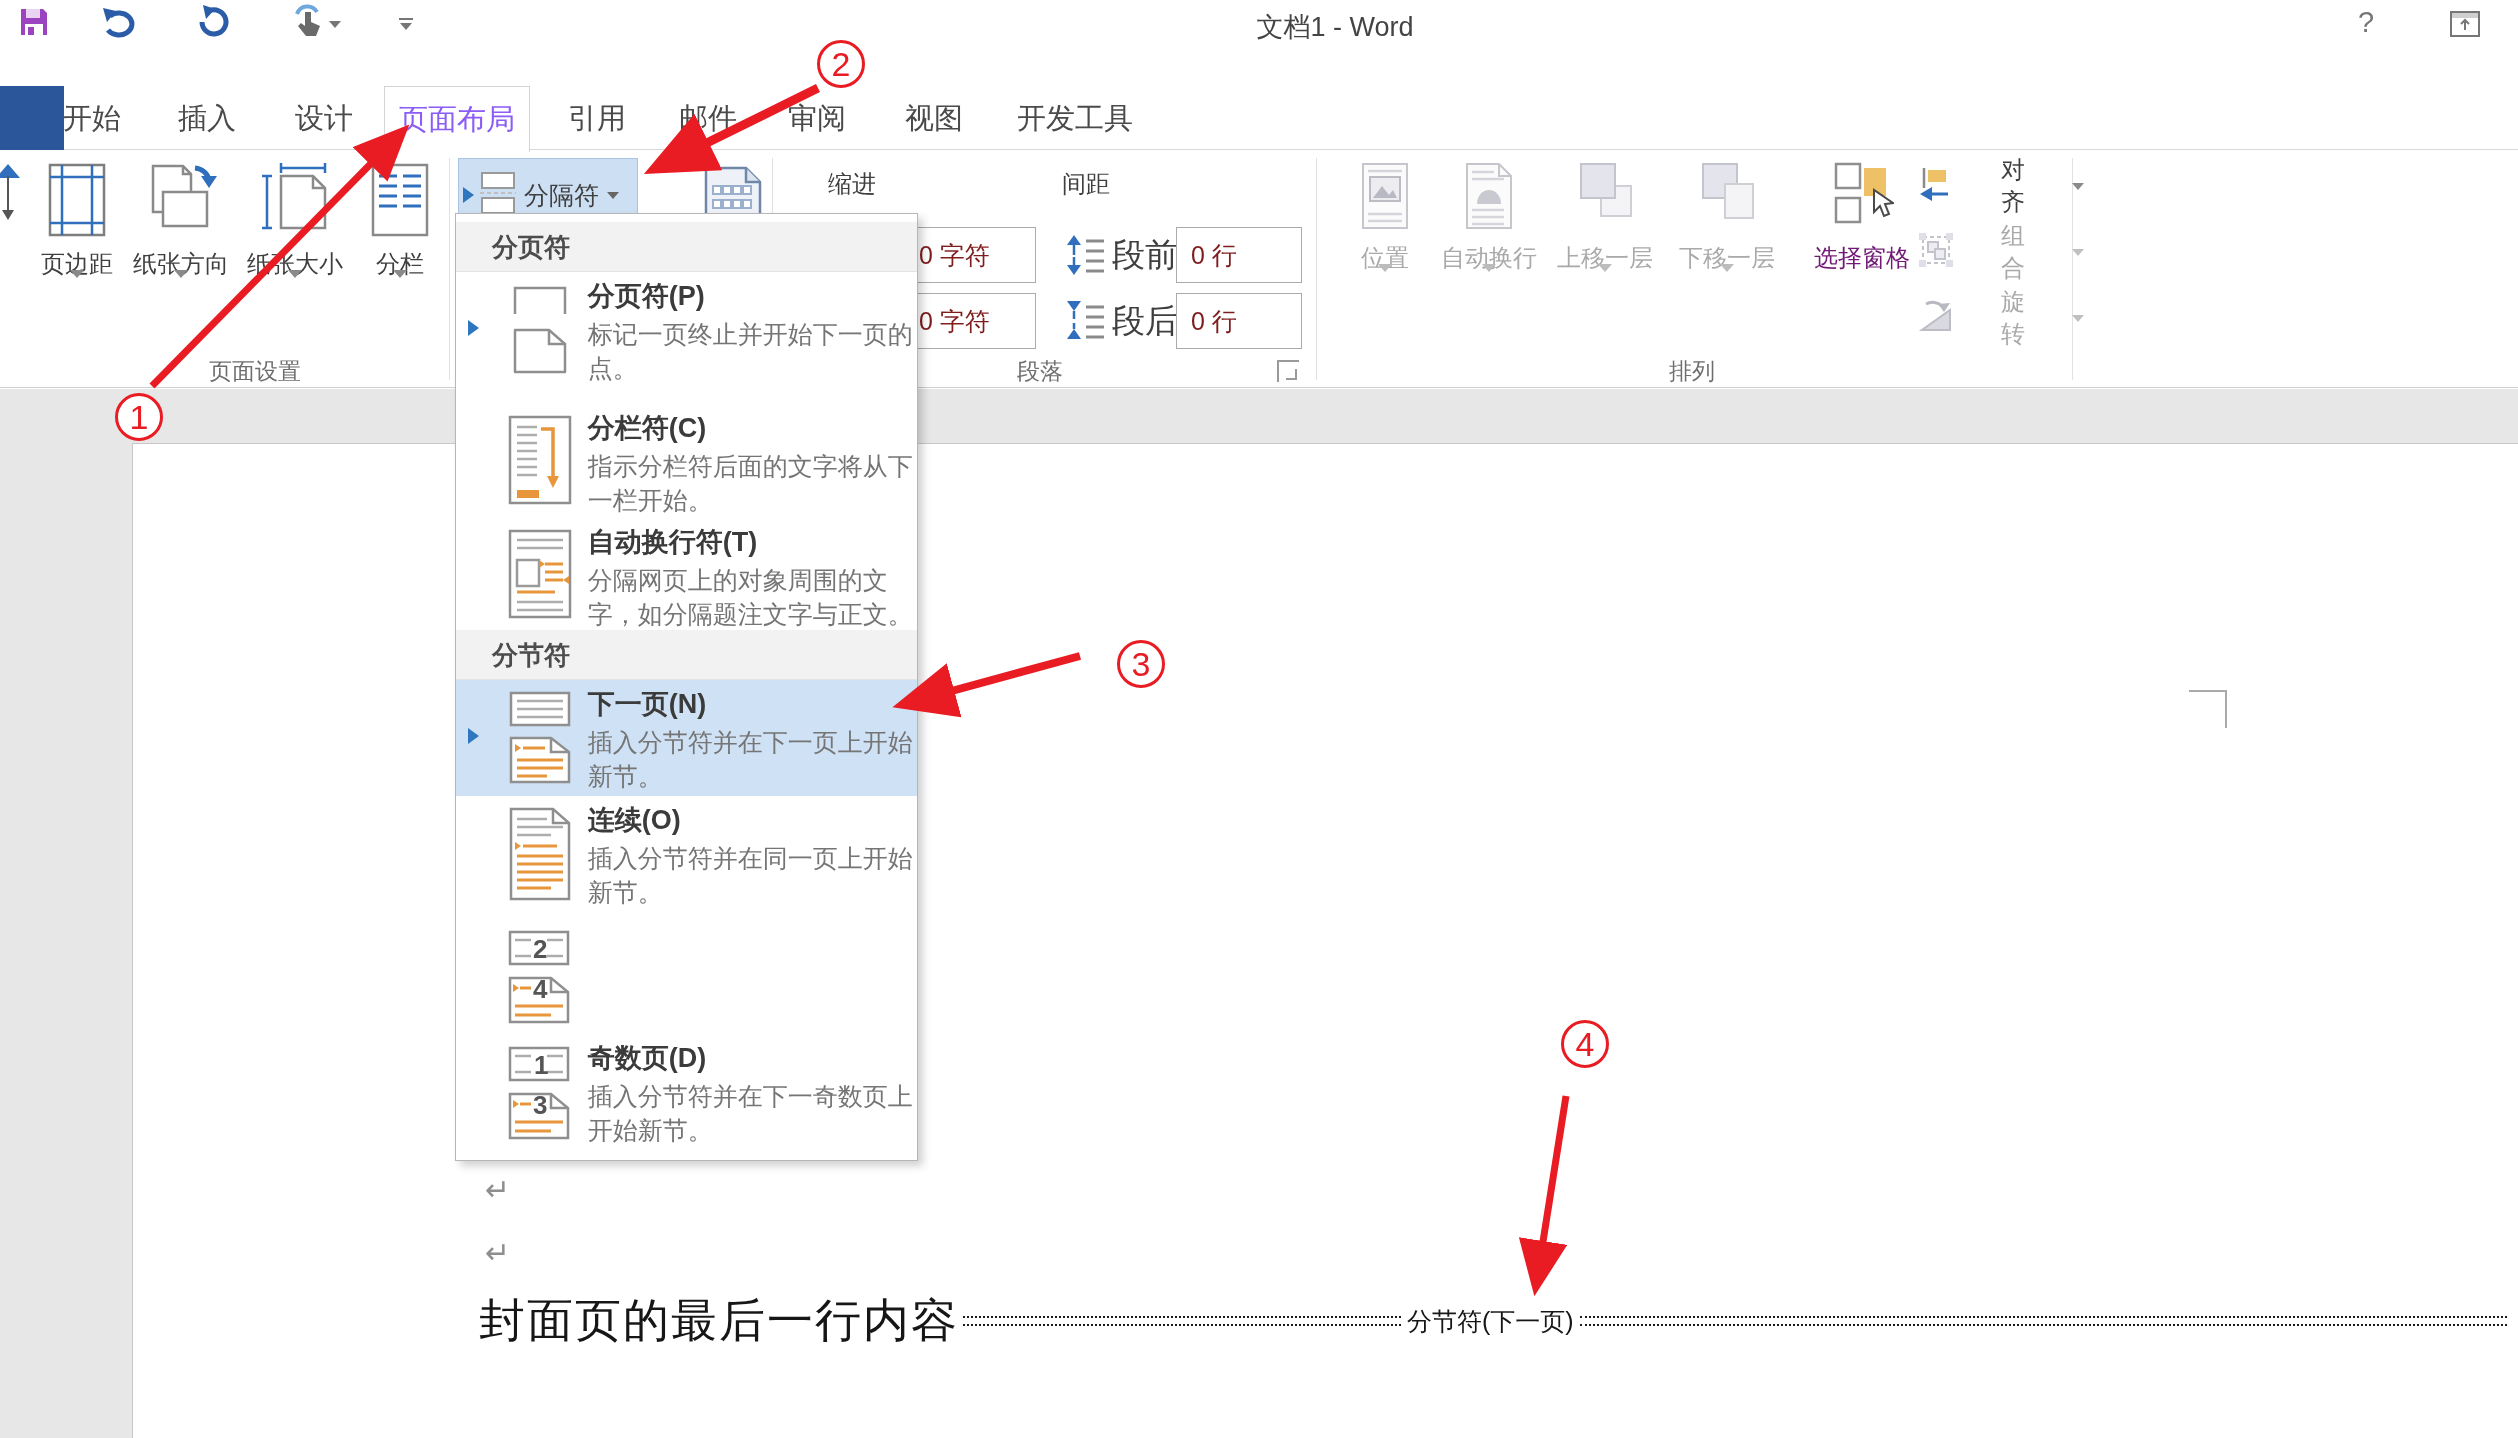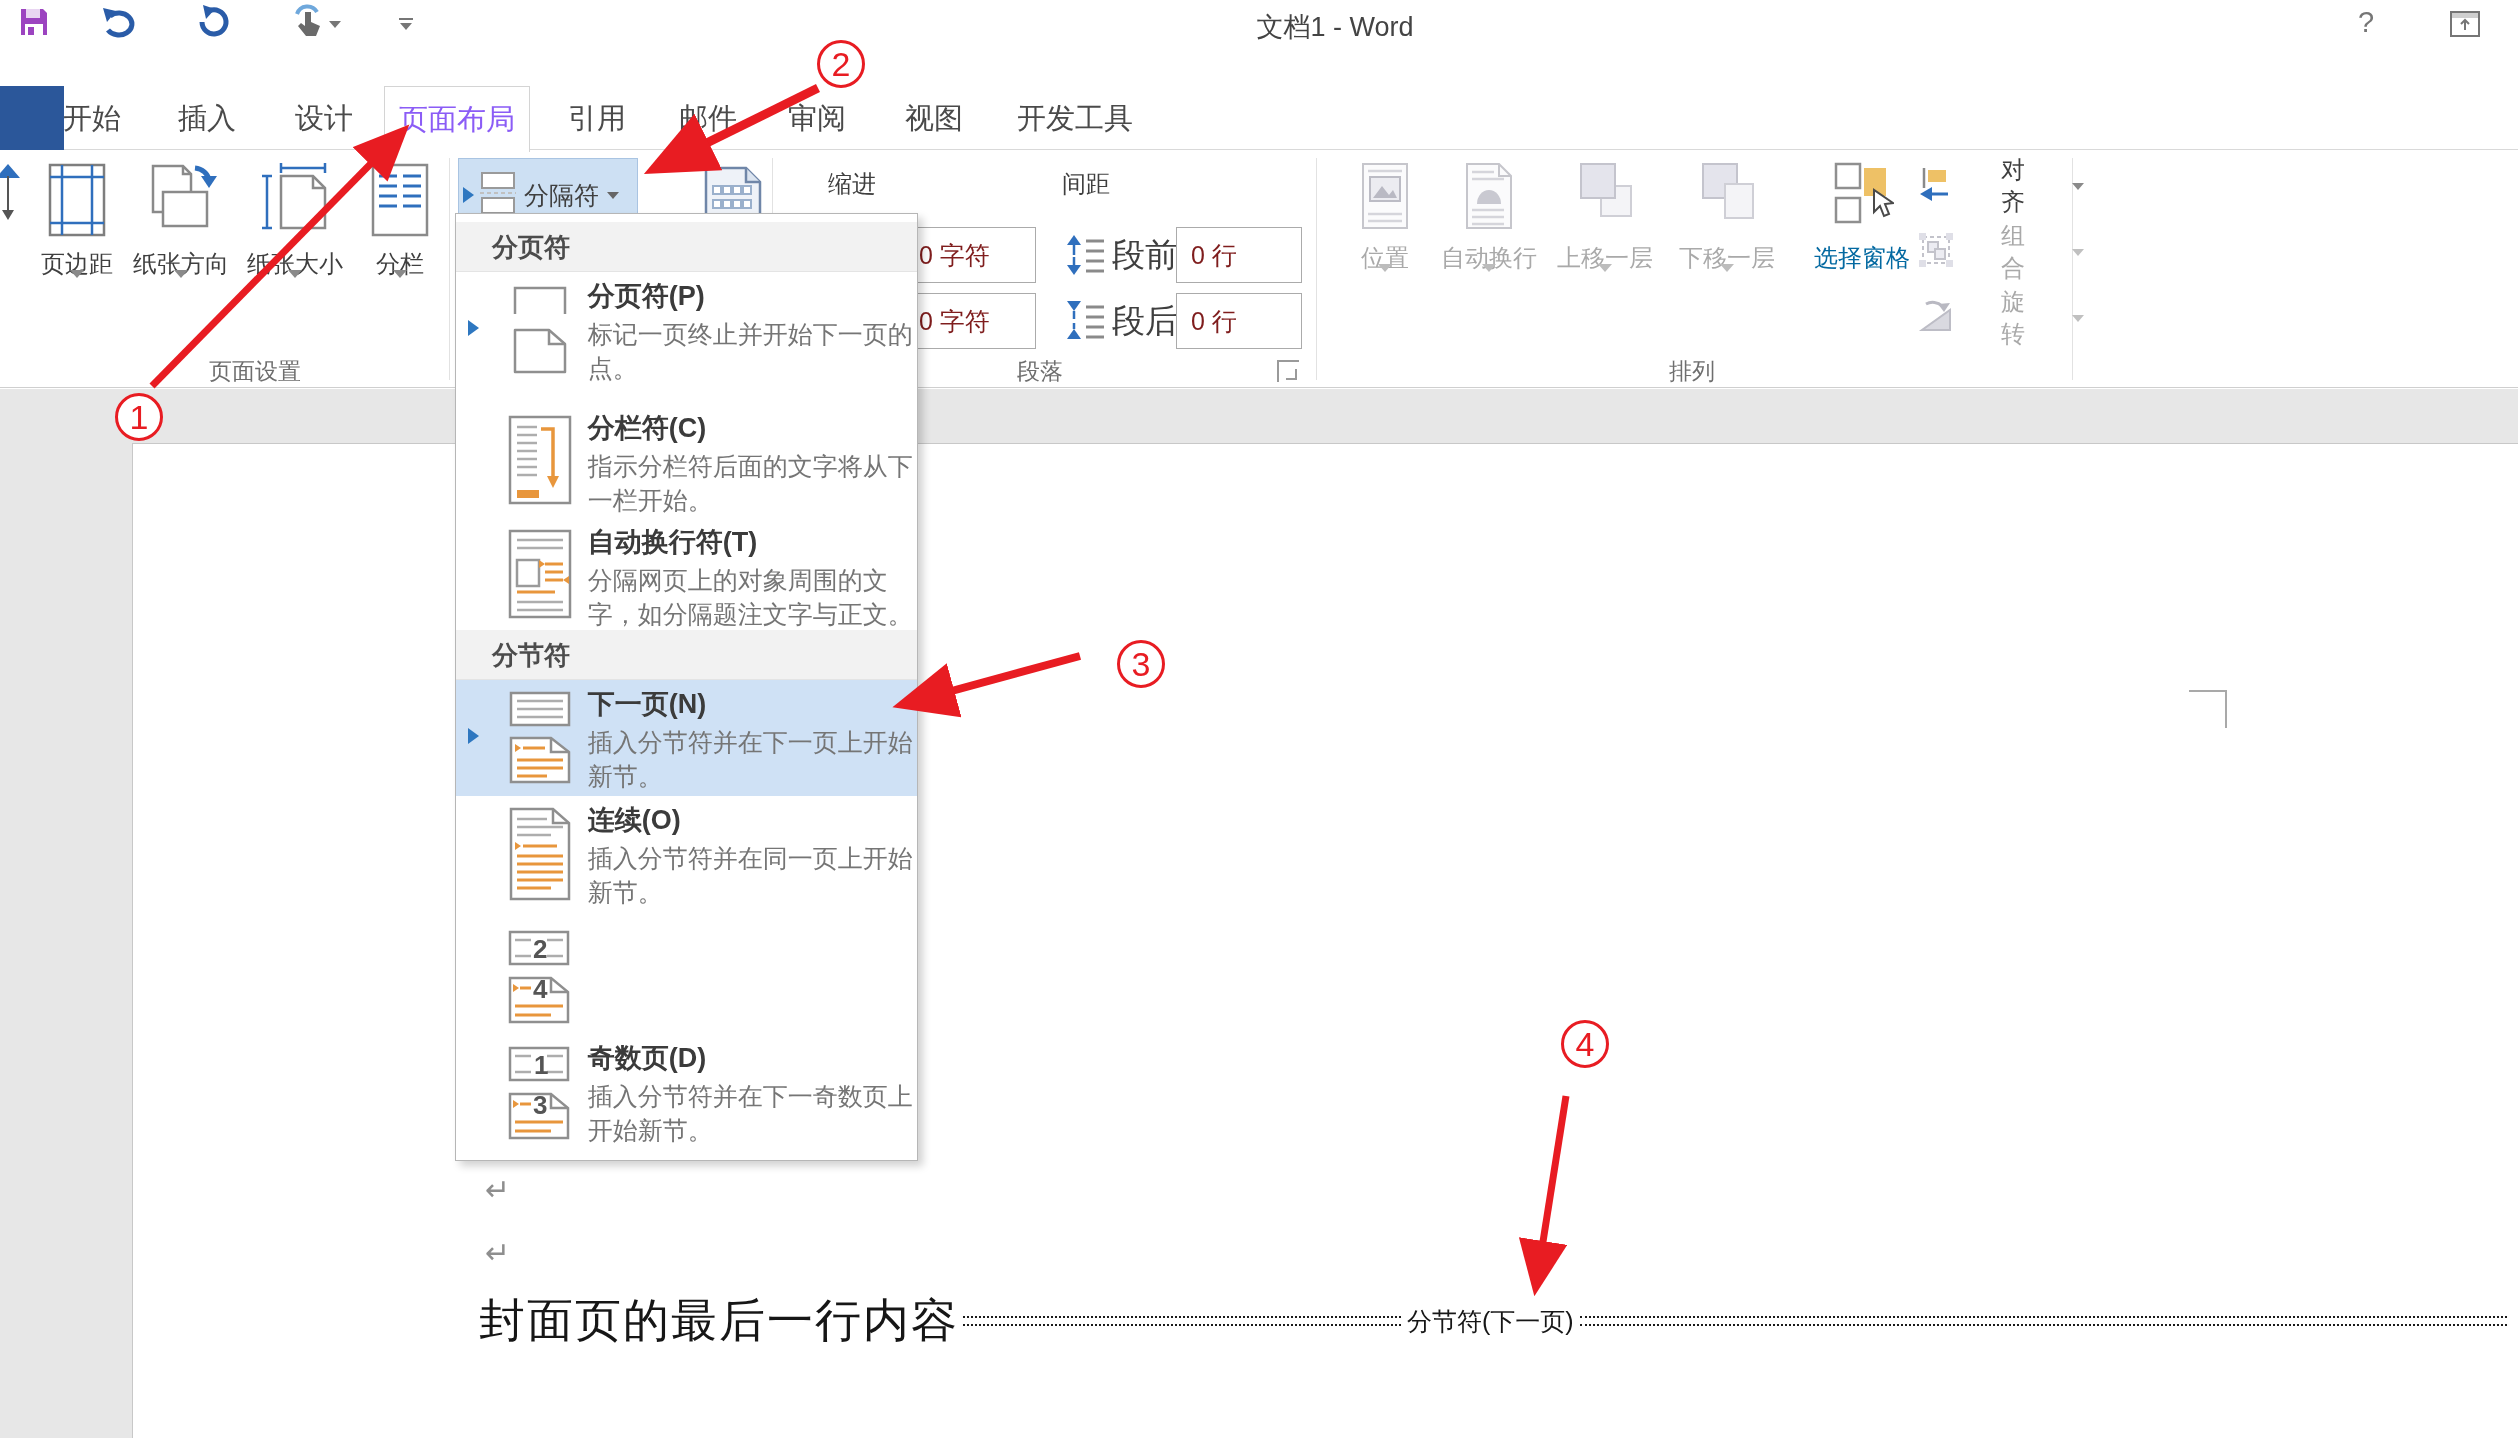--- a/index.html
+++ b/index.html
@@ -385,21 +385,21 @@
 
   <div class="rbtn" style="left:1794px;width:136px">
     <span>
       <svg width="64" height="70" viewBox="0 0 64 70">
           <rect x="34" y="6" width="22" height="28" fill="#eec166"></rect>
           <rect x="6" y="2" width="24" height="24" fill="#fff" stroke="#8f8f8f" stroke-width="2.5"></rect>
           <rect x="6" y="36" width="24" height="24" fill="#fff" stroke="#8f8f8f" stroke-width="2.5"></rect>
           <path d="M44 28 v22 l6 -6 l4 10 l5 -2 l-4 -10 l8 -1 z" fill="#fff" stroke="#4a4a4a" stroke-width="2"></path>
         </svg>
     </span>
-    <span class="lbl" style="color:#0369a1">选择窗格</span>
+    <span class="lbl" style="color:#701a75">选择窗格</span>
   </div>
 
   <div class="mini-row" style="top:14px">
     <span>
       <svg width="36" height="36" viewBox="0 0 36 36">
           <line x1="6" y1="2" x2="6" y2="22" stroke="#8a8a8a" stroke-width="2.5"></line>
           <rect x="10" y="4" width="18" height="12" fill="#eec166"></rect>
           <polygon points="2,28 14,21 14,35" fill="#2f6fbd"></polygon>
           <line x1="14" y1="28" x2="30" y2="28" stroke="#2f6fbd" stroke-width="3"></line>
         </svg>

